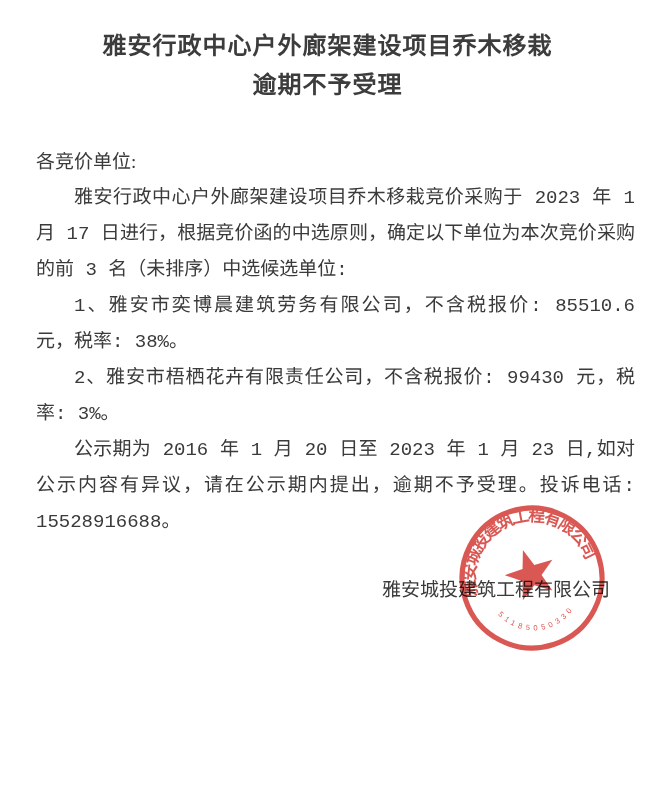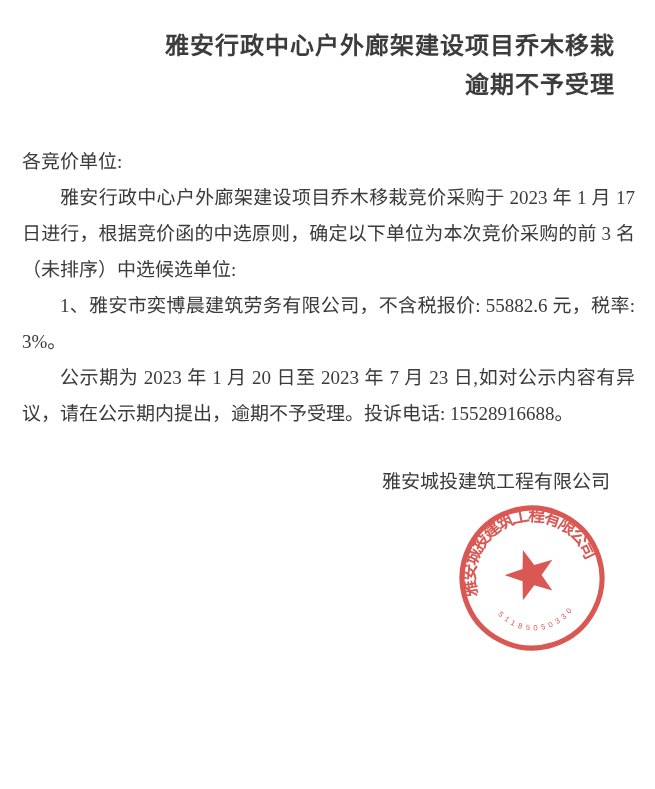--- a/index.html
+++ b/index.html
@@ -16,39 +16,40 @@
     color: #3a3a3a;
   }
   .doc {
     position: relative;
     width: 655px;
     height: 789px;
   }
   .title {
     margin: 0;
     padding: 26px 40px 0 40px;
-    text-align: right;
+    text-align: center;
     font-family: "Liberation Sans", "DejaVu Sans", sans-serif;
     font-weight: 700;
     font-size: 24px;
     line-height: 39px;
     color: #3c3c3c;
     letter-spacing: 1px;
   }
   .content {
-    margin: 40px 20px 0 22px; 
+    margin: 40px 20px 0 36px; 
     font-size: 19px;
     line-height: 36px;
     text-align: justify;
   }
   .content p {
     margin: 0;
   }
   .content p.indent {
     text-indent: 2em;
+    font-family: Liberation Mono, monospace;
   }
   .signature {
     margin-top: 32px;
     padding-right: 25px;
     text-align: right;
     font-size: 19px;
     line-height: 36px;
   }
   .signature .sig-line {
     display: block;
@@ -70,22 +71,23 @@
 <div class="doc">
 
   <h1 class="title">
     <span>雅安行政中心户外廊架建设项目乔木移栽</span><br>
     <span>逾期不予受理</span>
   </h1>
 
   <div class="content">
     <p>各竞价单位:</p>
     <p class="indent">雅安行政中心户外廊架建设项目乔木移栽竞价采购于 2023 年 1 月 17 日进行，根据竞价函的中选原则，确定以下单位为本次竞价采购的前 3 名（未排序）中选候选单位:</p>
-    <p class="indent">1、雅安市奕博晨建筑劳务有限公司，不含税报价: 55882.6 元，税率: 3%。</p>
-    <p class="indent">公示期为 2023 年 1 月 20 日至 2023 年 7 月 23 日,如对公示内容有异议，请在公示期内提出，逾期不予受理。投诉电话: 15528916688。</p>
+    <p class="indent">1、雅安市奕博晨建筑劳务有限公司，不含税报价: 85510.6 元，税率: 38%。</p>
+    <p class="indent">2、雅安市梧栖花卉有限责任公司，不含税报价: 99430 元，税率: 3%。</p>
+    <p class="indent">公示期为 2016 年 1 月 20 日至 2023 年 1 月 23 日,如对公示内容有异议，请在公示期内提出，逾期不予受理。投诉电话: 15528916688。</p>
 
     <div class="signature">
       <span class="sig-line">雅安城投建筑工程有限公司</span>
     </div>
   </div>
 
   <svg class="seal" viewBox="0 0 150 150" aria-hidden="true">
     <g transform="rotate(-18 75 75)">
       <circle cx="75" cy="75" r="69" fill="none" stroke="#d5413c" stroke-width="5"></circle>
       <path id="sealArcTop" d="M 75,75 m -56,0 a 56,56 0 1,1 112,0" fill="none"></path>

